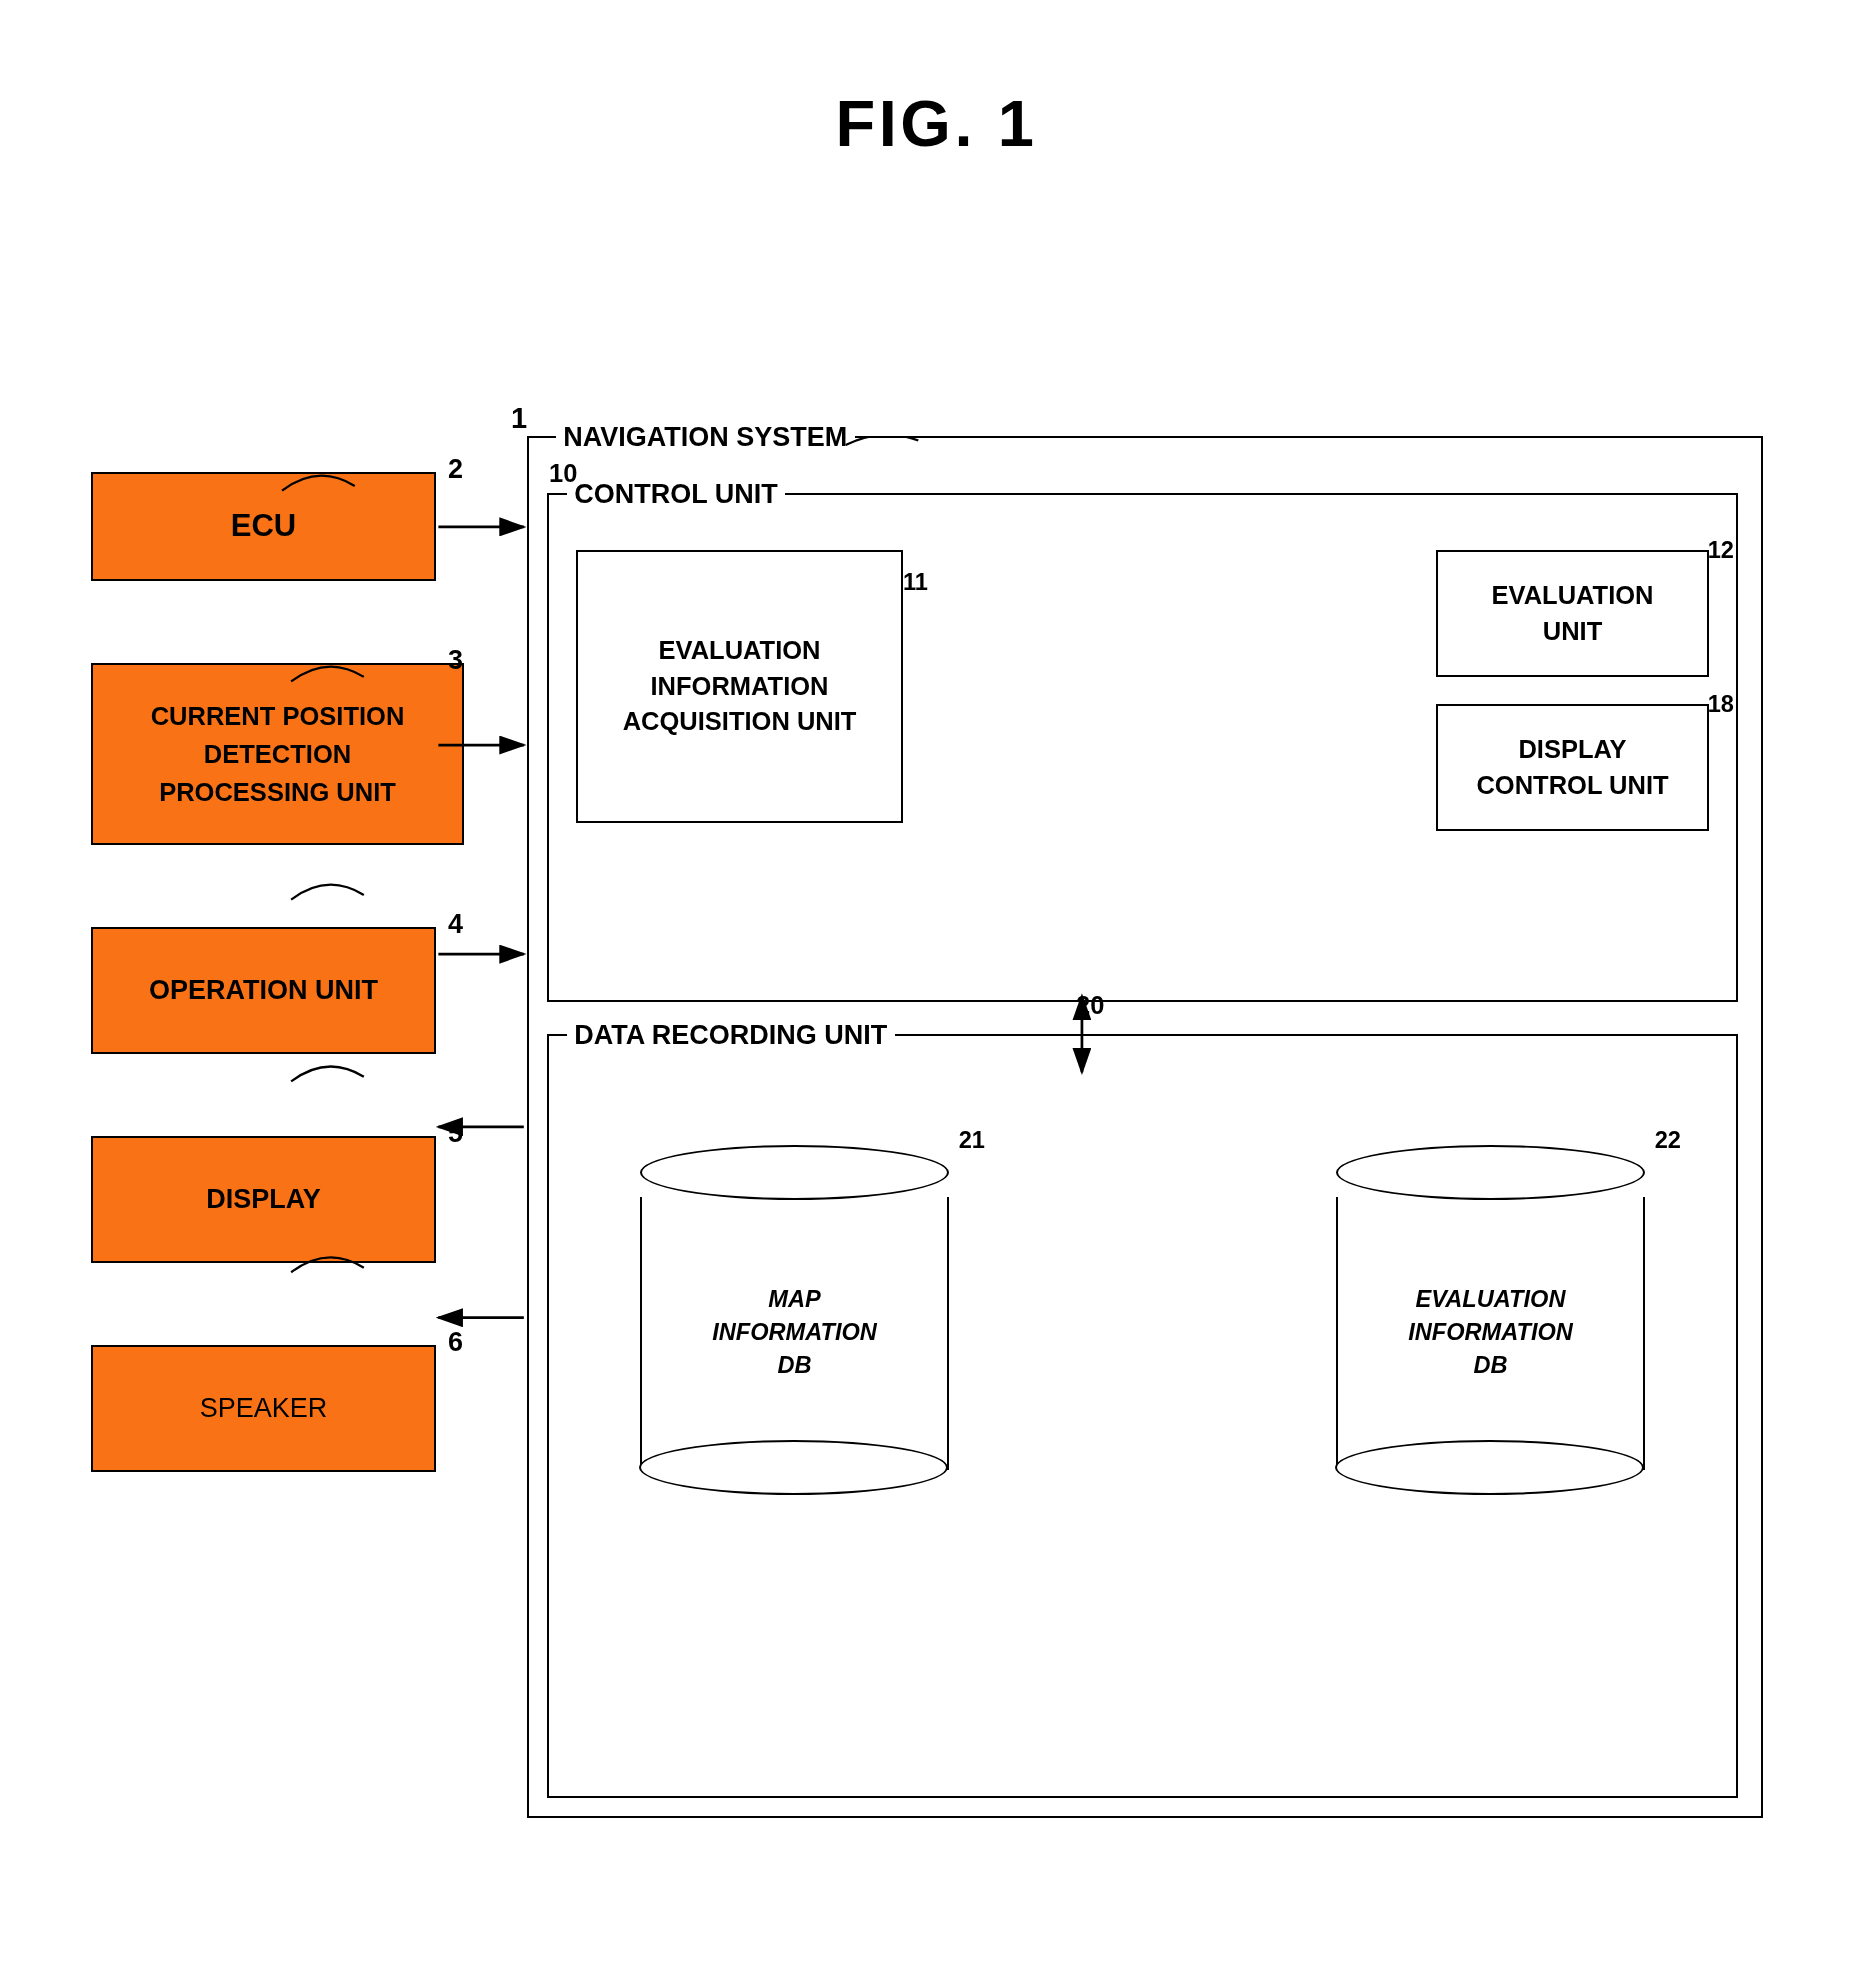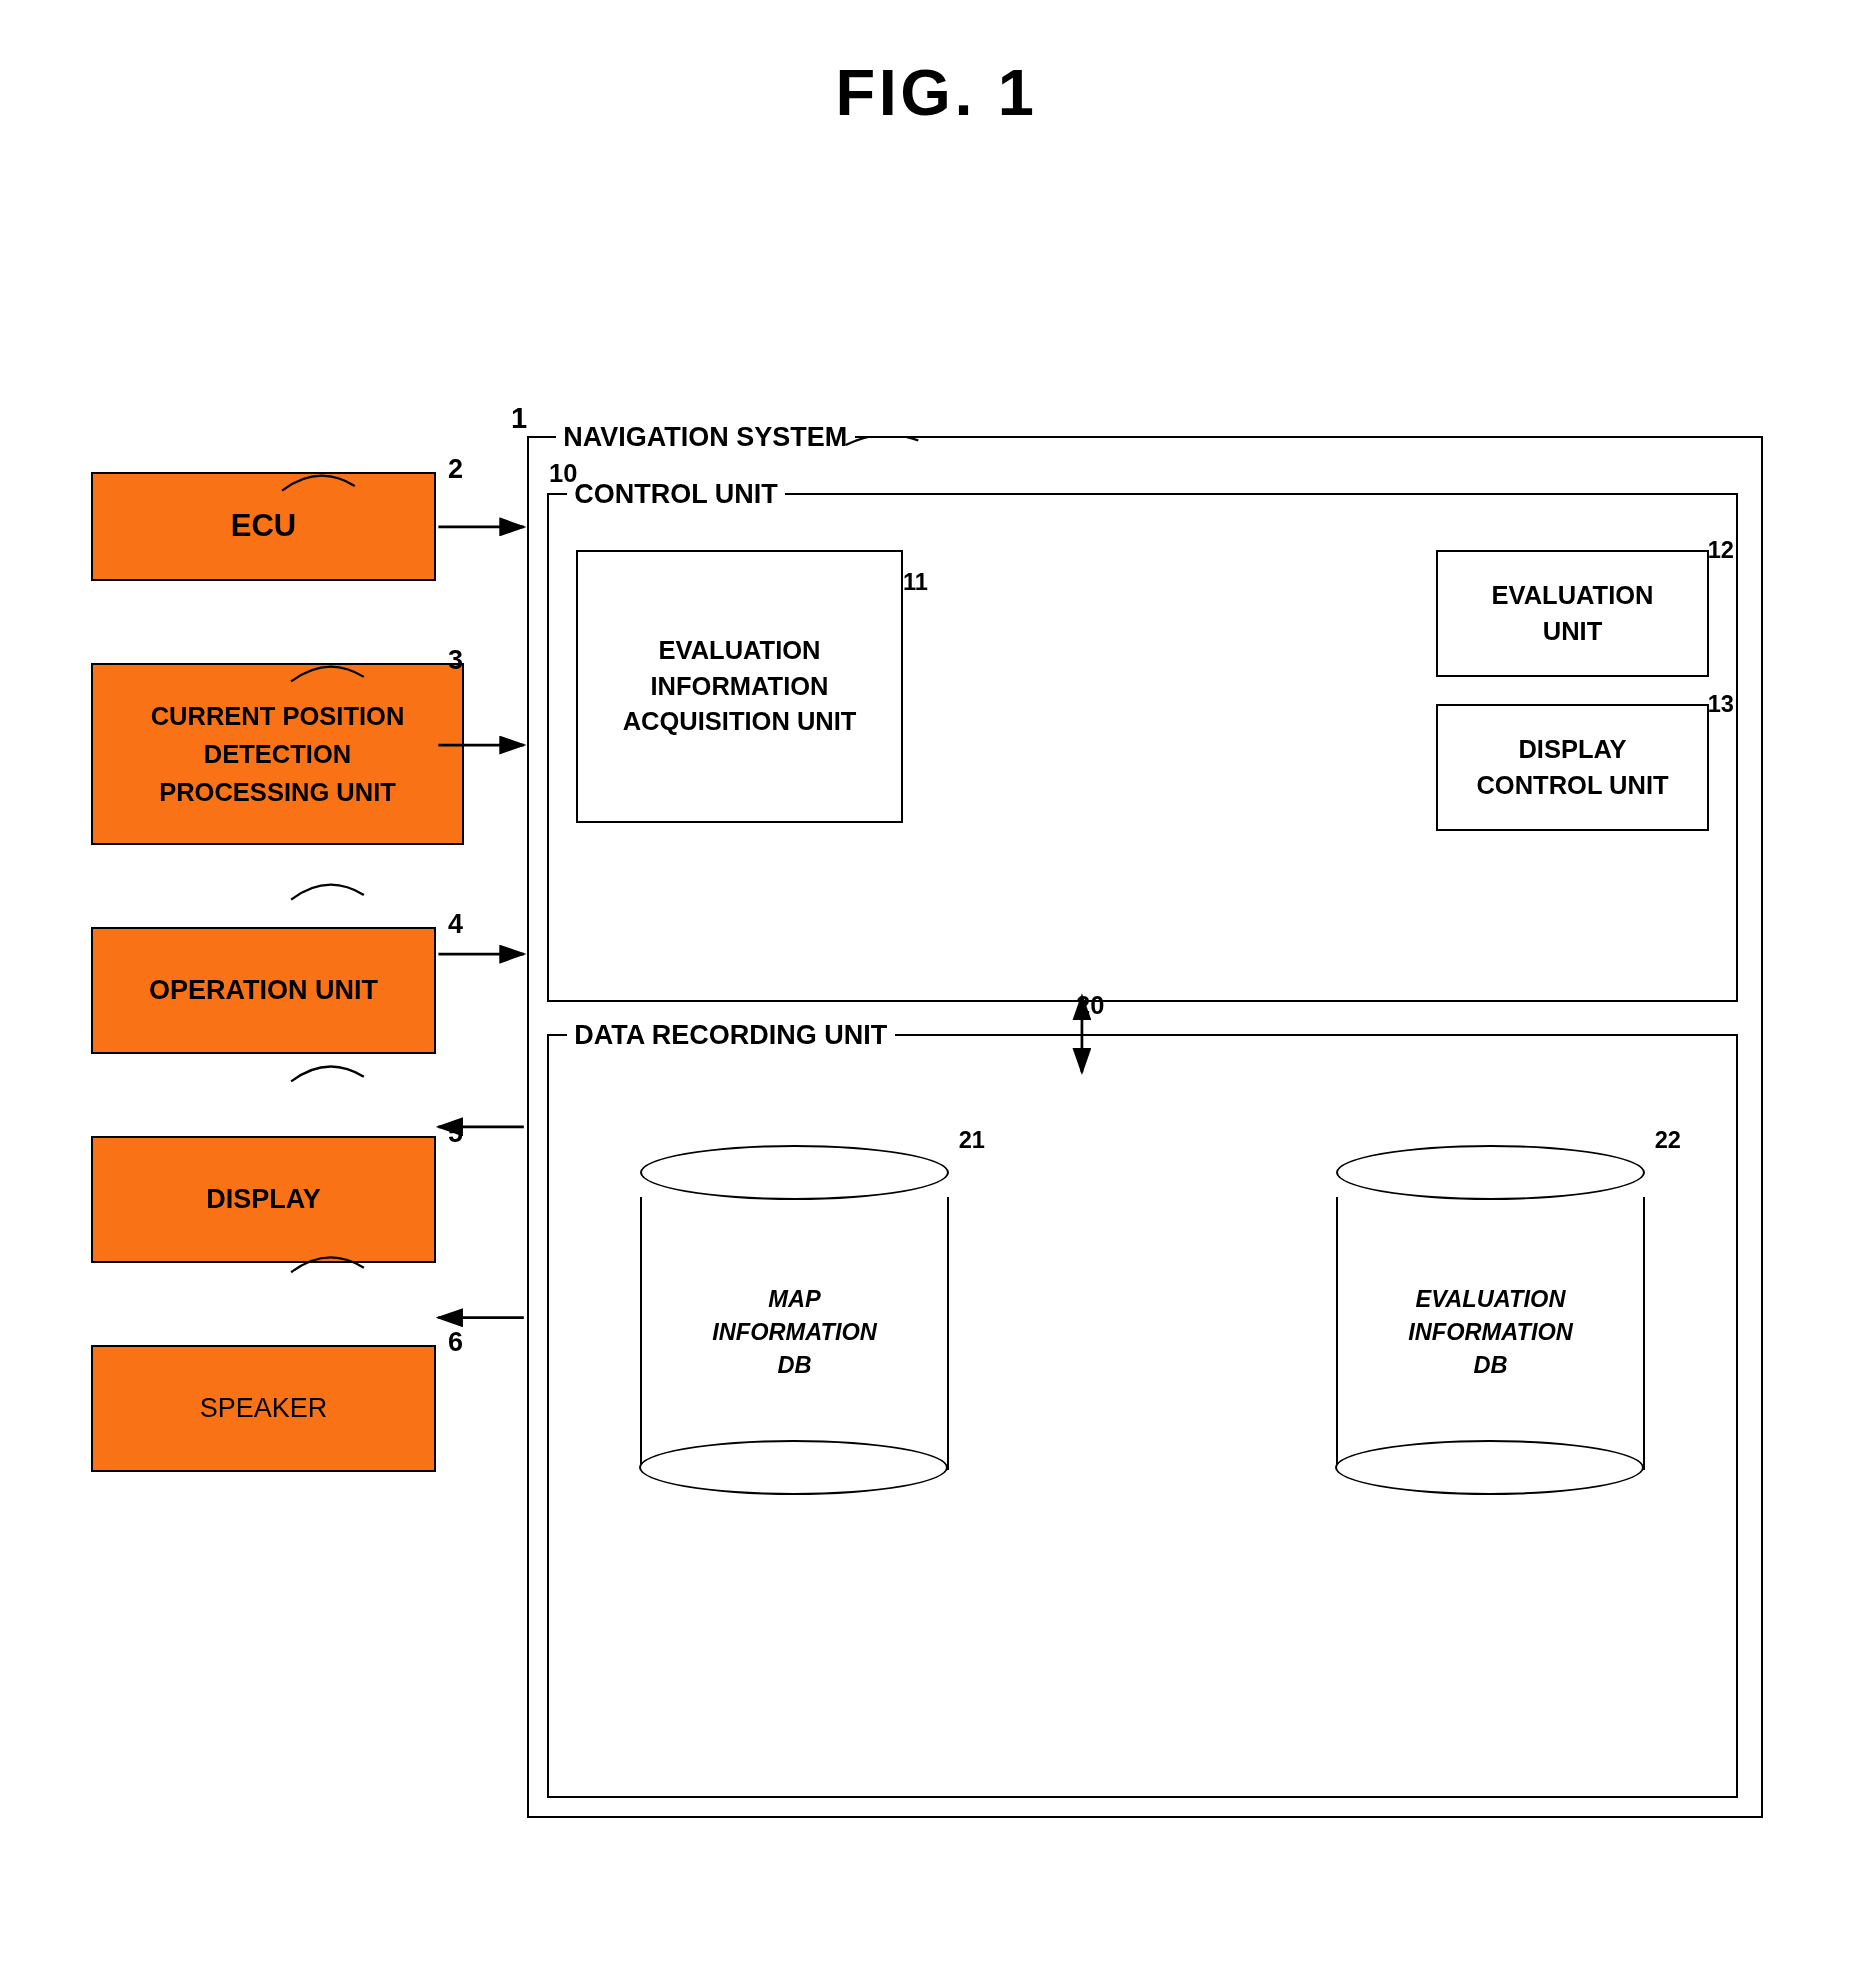--- a/index.html
+++ b/index.html
@@ -9,21 +9,21 @@
       width: 1873px;
       height: 1982px;
       position: relative;
       overflow: hidden;
     }
 
     .fig-title {
       text-align: center;
       font-size: 65px;
       font-weight: bold;
-      padding-top: 55px;
+      padding-top: 86px;
       letter-spacing: 3.6px;
     }
 
     .diagram-container {
       position: absolute;
       top: 436px;
       left: 91px;
       width: 1691px;
       height: 1418px;
     }
@@ -294,21 +294,21 @@
         <span class="ref-num" style="top:-18px; right:-27px; font-size:23.6px;margin-top:32px;">11</span>
       </div>
 
       <div class="eval-unit-box">
         <span>EVALUATION<br>UNIT</span>
         <span class="ref-num" style="top:-18px; right:-27px; font-size:23.6px;">12</span>
       </div>
 
       <div class="display-control-box">
         <span>DISPLAY<br>CONTROL UNIT</span>
-        <span class="ref-num" style="top:-18px; right:-27px; font-size:23.6px;">13</span>
+        <span class="ref-num" style="top:-18px; right:-27px; font-size:23.6px;">18</span>
       </div>
     </div>
 
     <div class="data-recording-box">
       <span class="data-recording-label">DATA RECORDING UNIT</span>
 
       <span class="ref-num" style="top:-45px; left:527px; font-size:25.5px;">20</span>
 
       <div class="db-cylinder map-db">
         <div class="cylinder-top"></div>

